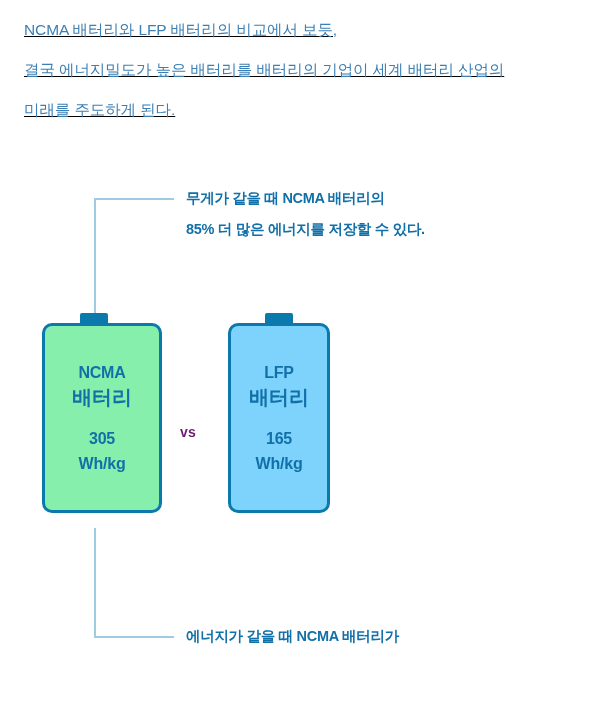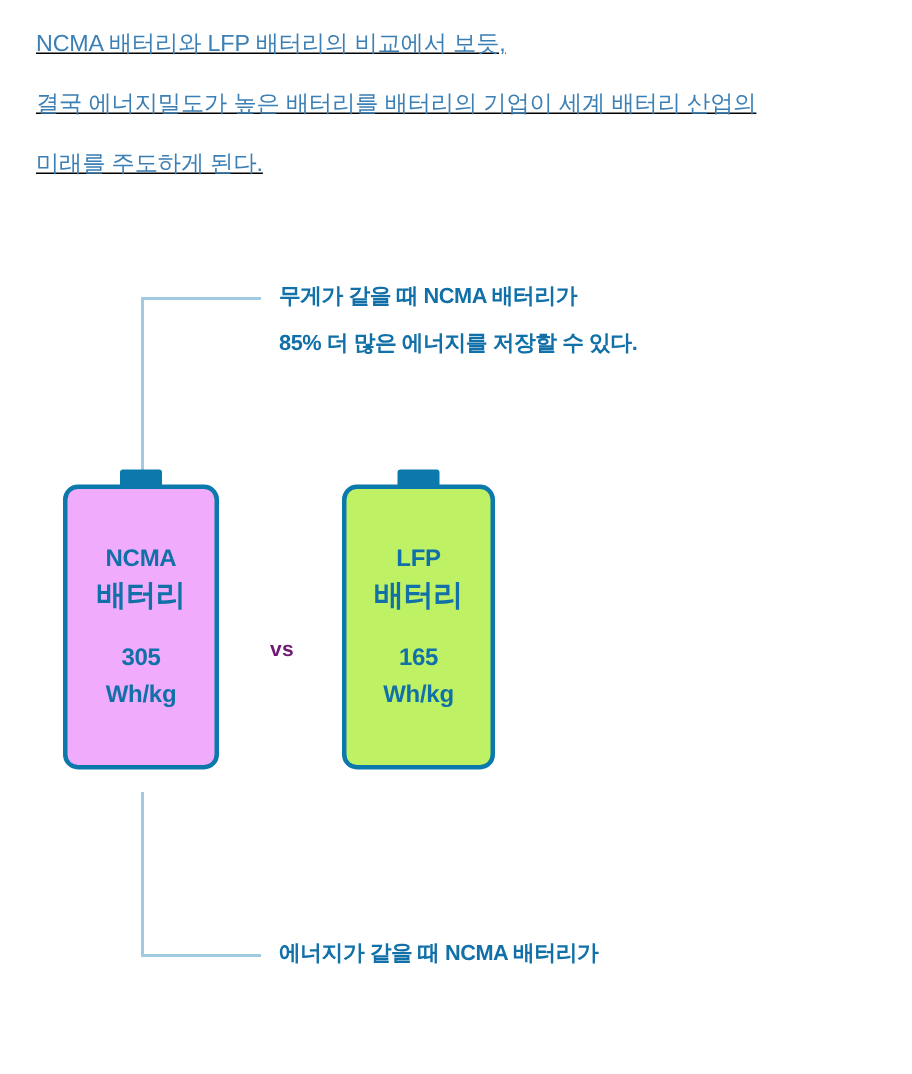--- a/index.html
+++ b/index.html
@@ -108,26 +108,26 @@
     letter-spacing: -0.2px;
   }
   .battery .label-name { font-size: 16px; }
   .battery .label-kor  { font-size: 20px; }
   .battery .value-num  { font-size: 16px; margin-top: 16px; }
   .battery .value-unit { font-size: 16px; }
 
   
   #battery-ncma           { left: 42px; top: 313px; width: 104px; height: 200px; }
   #battery-ncma .nub      { left: 38px; width: 28px; height: 12px; }
-  #battery-ncma .body     { left: 0; top: 10px; width: 104px; height: 190px; background: #f0abfc; }
+  #battery-ncma .body     { left: 0; top: 10px; width: 120px; height: 190px; background: #86efac; }
 
   
   #battery-lfp            { left: 228px; top: 313px; width: 102px; height: 200px; }
   #battery-lfp .nub       { left: 37px; width: 28px; height: 12px; }
-  #battery-lfp .body      { left: 0; top: 10px; width: 102px; height: 190px; background: #bef264; }
+  #battery-lfp .body      { left: 0; top: 10px; width: 102px; height: 190px; background: #7dd3fc; }
 
   
   #vs-label {
     position: absolute;
     left: 176px;
     top: 424px;
     width: 24px;
     text-align: center;
     color: #701a75;
     font-weight: bold;
@@ -150,21 +150,21 @@
     <div class="vline"></div>
     <div class="hline"></div>
   </div>
 
   <div class="leader" id="leader-bottom">
     <div class="vline"></div>
     <div class="hline"></div>
   </div>
 
   <div class="annotation" id="annotation-top">
-    <div>무게가 같을 때 NCMA 배터리가</div>
+    <div>무게가 같을 때 NCMA 배터리의</div>
     <div>85% 더 많은 에너지를 저장할 수 있다.</div>
   </div>
 
   <div class="annotation" id="annotation-bottom">
     <div>에너지가 같을 때 NCMA 배터리가</div>
   </div>
 
   <div class="battery" id="battery-ncma">
     <div class="nub"></div>
     <div class="body">

